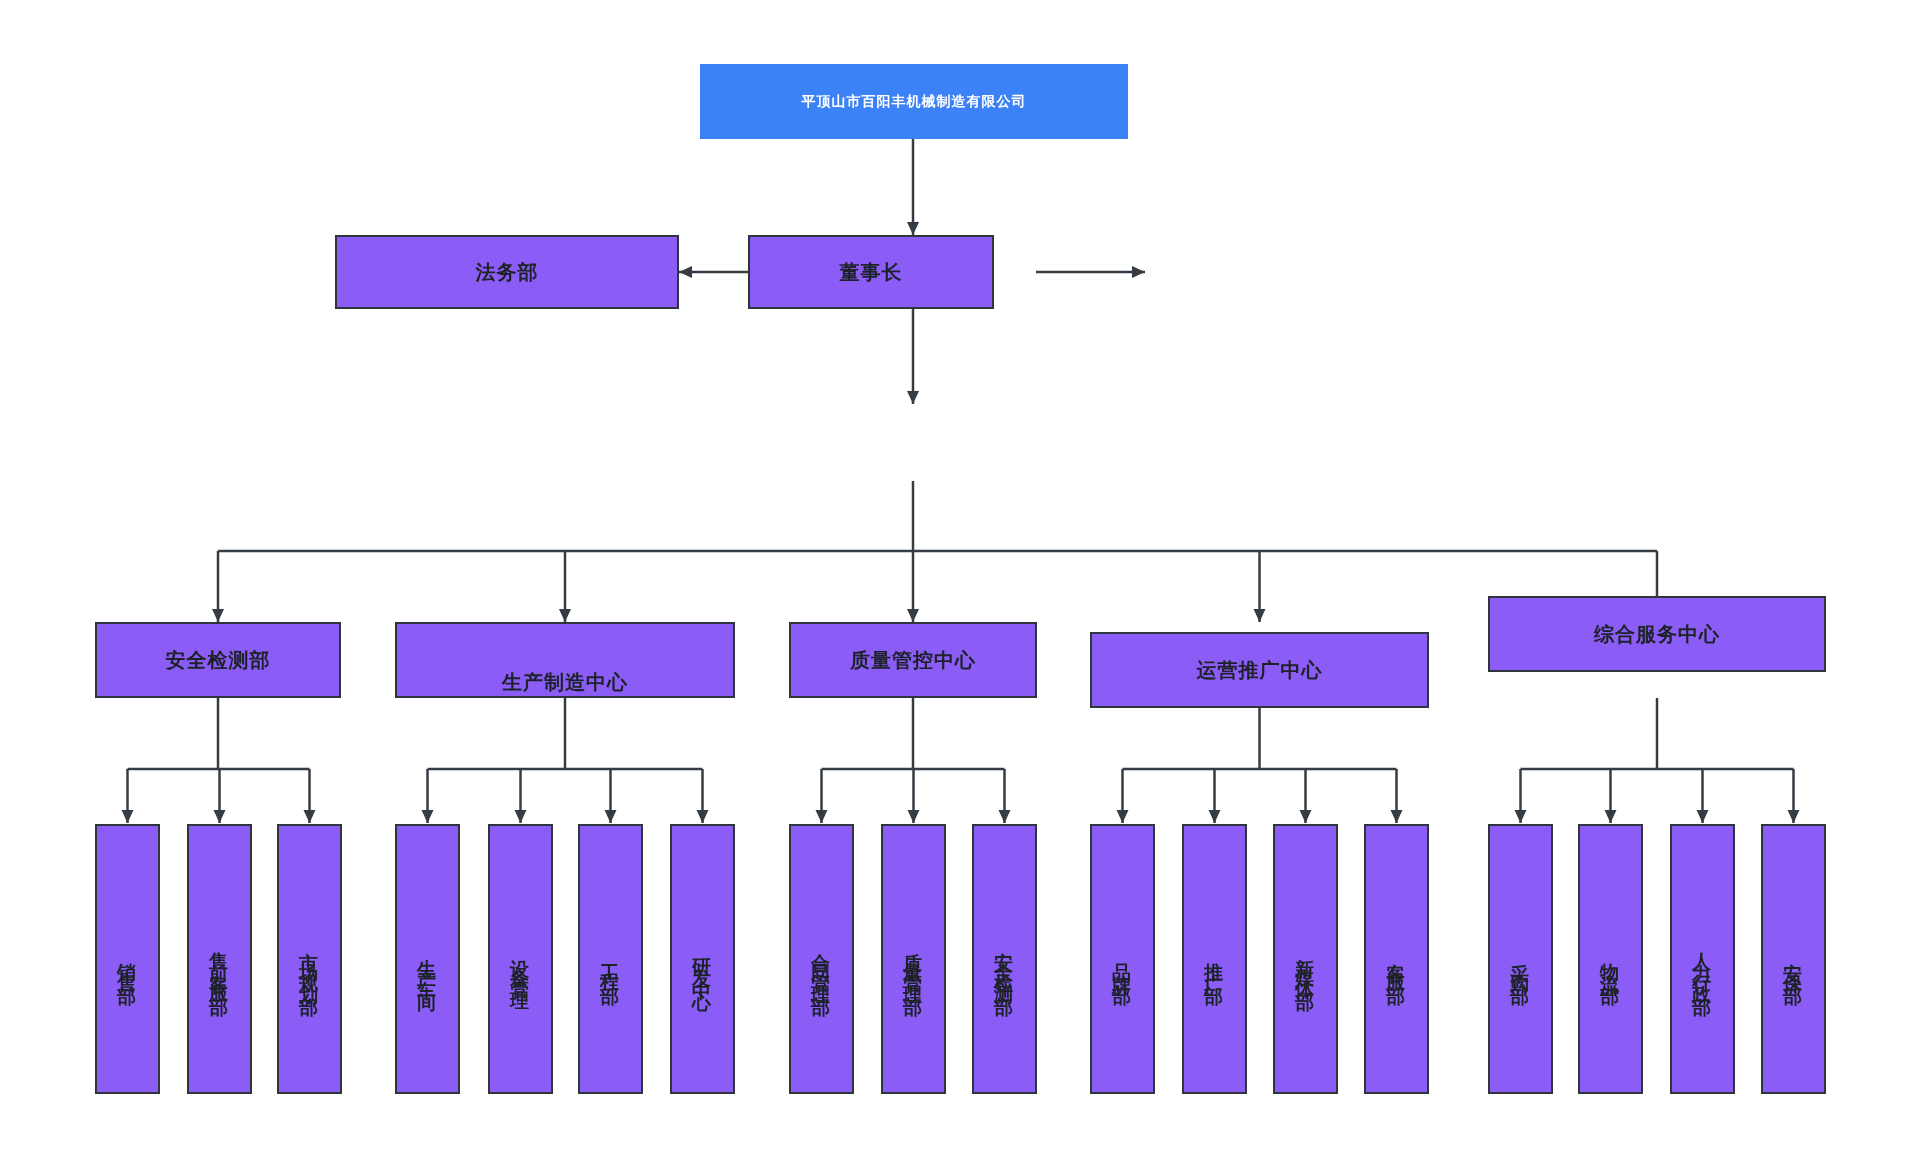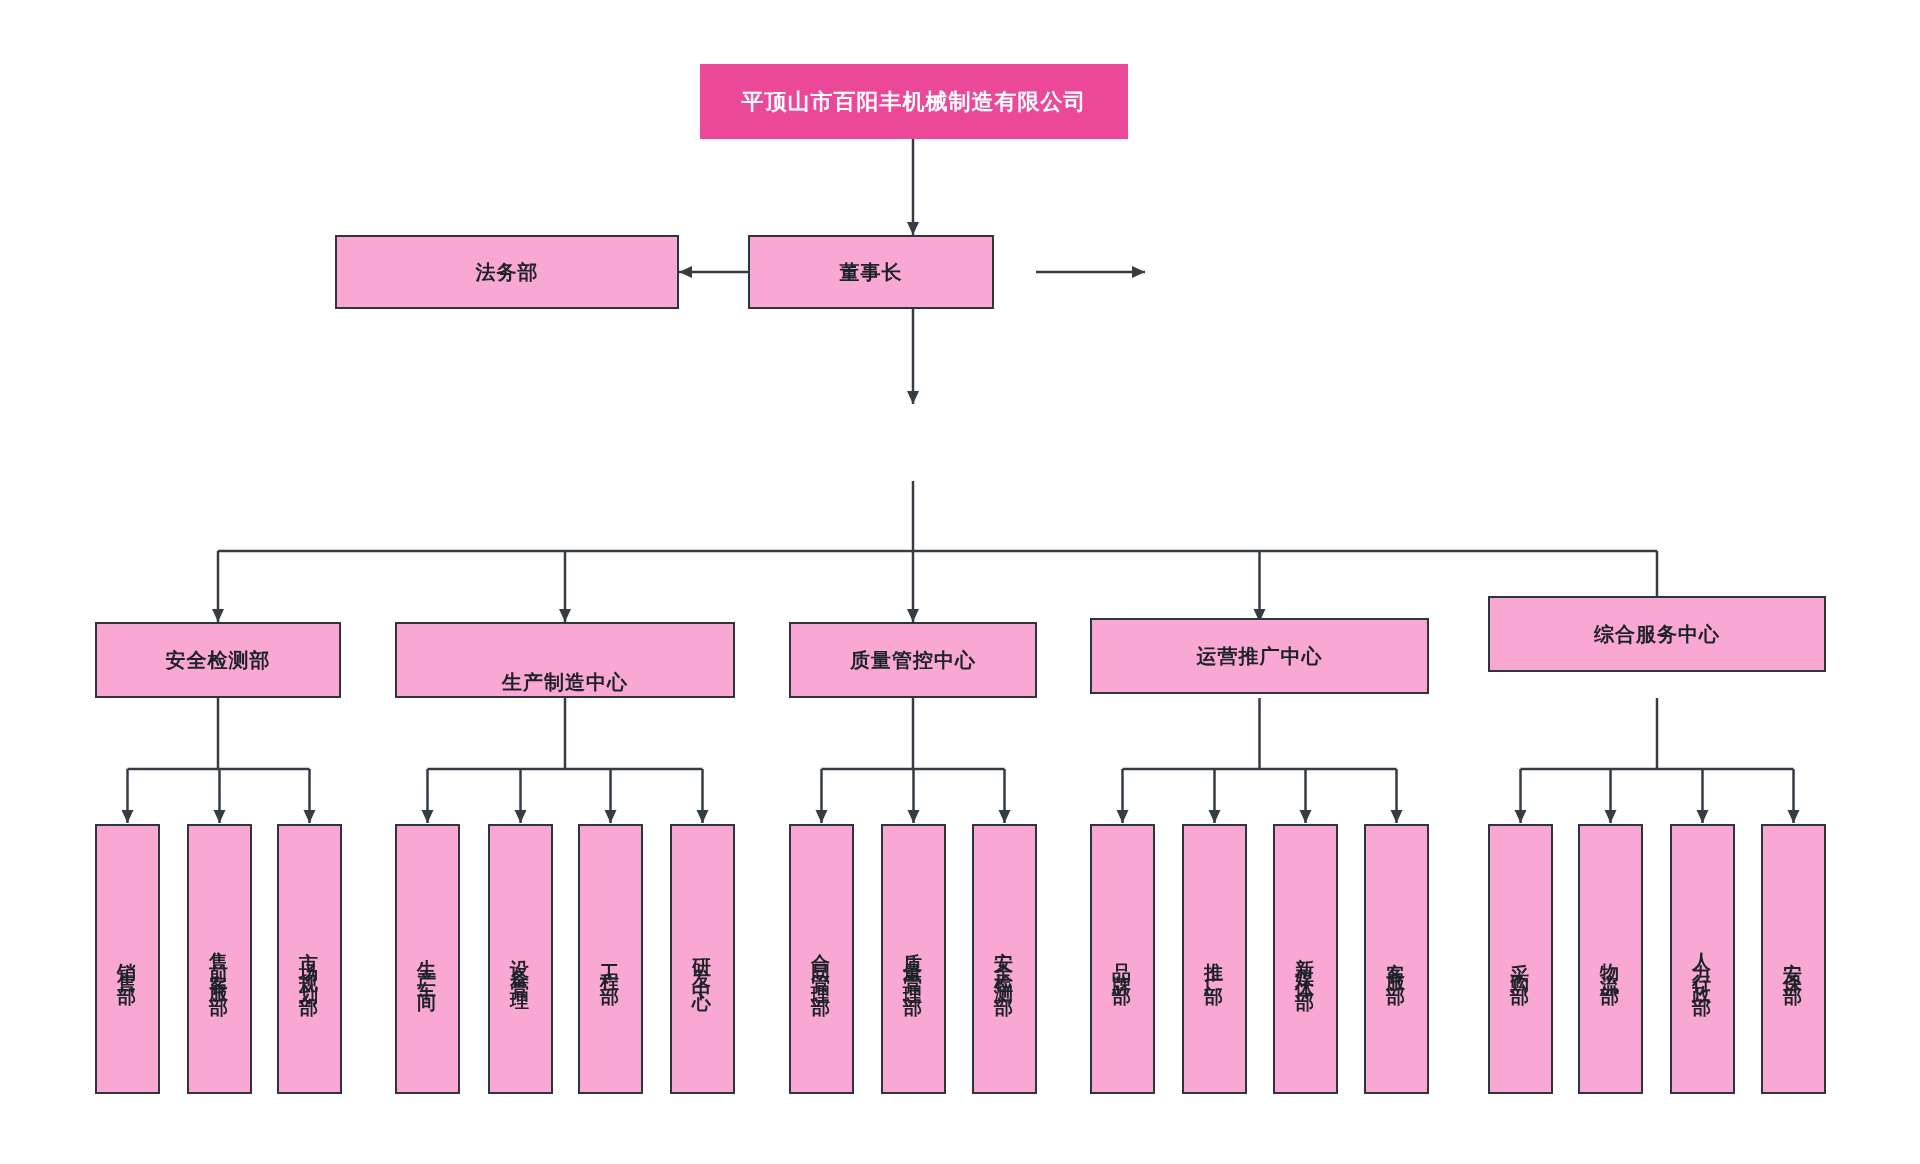--- a/index.html
+++ b/index.html
@@ -19,32 +19,32 @@
     position: absolute;
     left: 0; top: 0;
     width: 1920px;
     height: 1164px;
   }
   .connector-layer line { stroke: #363c44; stroke-width: 2.5; stroke-linecap: butt; }
   .node {
     position: absolute;
     box-sizing: border-box;
     border: 2.5px solid #2e353d;
-    background: #f9a8d4;
+    background: #8b5cf6;
     display: flex;
     align-items: center;
     justify-content: center;
     color: #1d2228;
     font-weight: 700;
   }
   .node--title {
-    background: #ec4899;
+    background: #3b82f6;
     border: none;
     color: #ffffff;
-    font-size: 22px;
+    font-size: 14px;
     letter-spacing: 1px;
   }
   .node--h { font-size: 20px; letter-spacing: 1px; }
   .node--v { font-size: 19px; }
   .vtext {
     writing-mode: vertical-rl;
     text-orientation: upright;
     letter-spacing: 11px;
     margin-bottom: -11px;
     font-weight: 700;
@@ -126,21 +126,21 @@
 
   <div class="node node--h" style="left:95px; top:622px; width:246px; height:76px;">
     <span>安全检测部</span>
   </div>
   <div class="node node--h" style="left:395px; top:622px; width:340px; height:76px;align-items:flex-end;">
     <span>生产制造中心</span>
   </div>
   <div class="node node--h" style="left:789px; top:622px; width:248px; height:76px;">
     <span>质量管控中心</span>
   </div>
-  <div class="node node--h" style="left:1090px; top:618px; width:339px; height:76px;">
+  <div class="node node--h" style="left:1090px; top:632px; width:339px; height:76px;">
     <span>运营推广中心</span>
   </div>
   <div class="node node--h" style="left:1488px; top:596px; width:338px; height:76px;">
     <span>综合服务中心</span>
   </div>
 
   <div class="node node--v" style="left:95px; top:824px; width:65px; height:270px;">
     <span class="vtext">销售部</span>
   </div>
   <div class="node node--v" style="left:187px; top:824px; width:65px; height:270px;">

